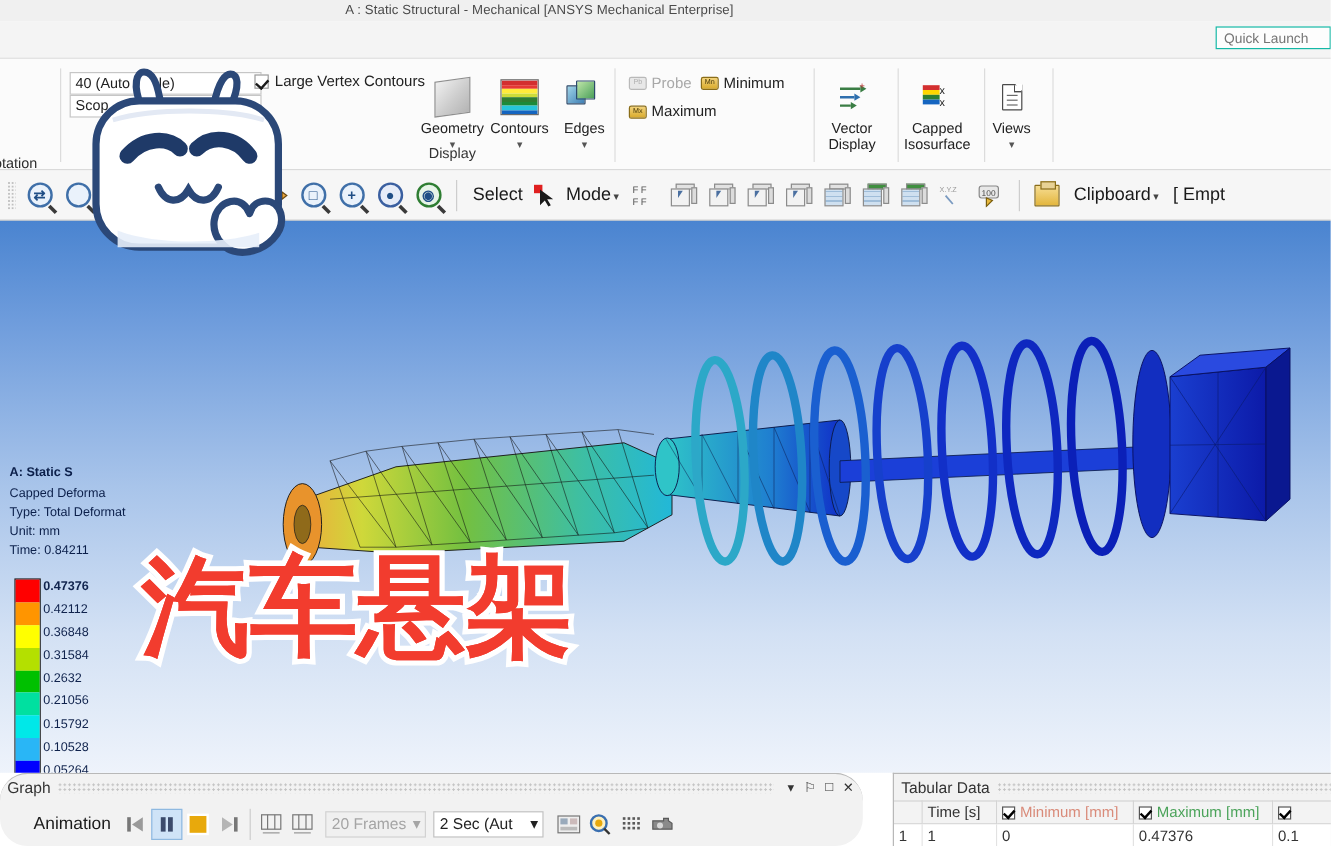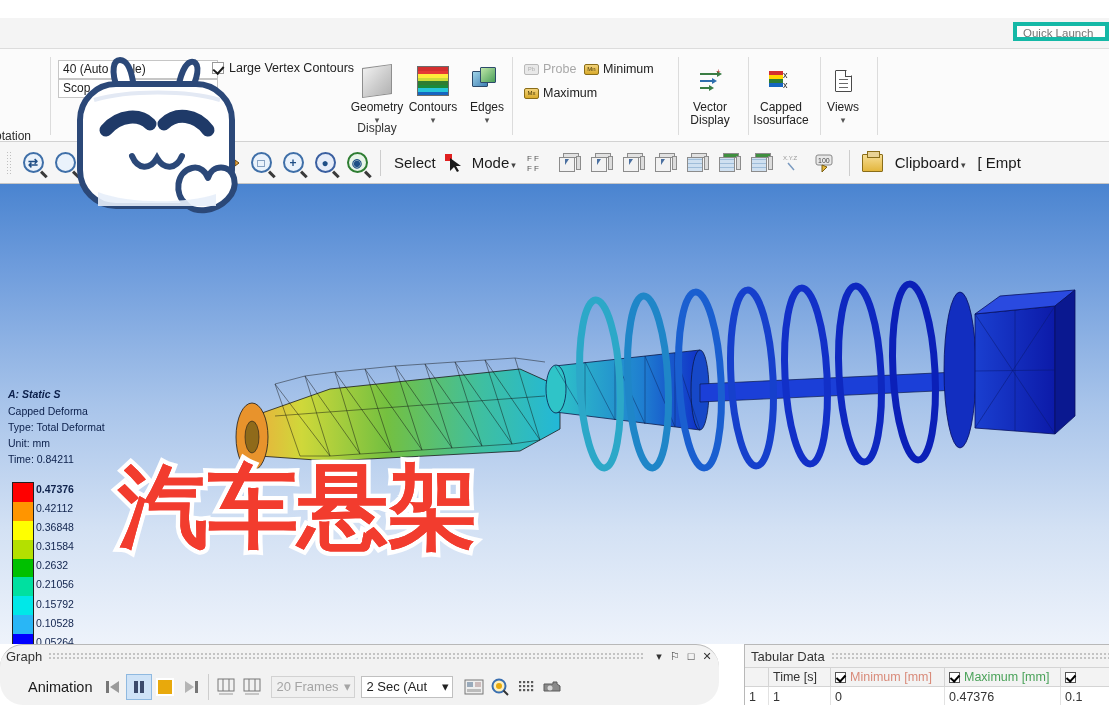--- a/index.html
+++ b/index.html
@@ -23,21 +23,21 @@
   }
 
   
   .qlstrip {
     position: absolute; left: 0; top: 18px; width: 1109px; height: 30px;
     background: #f4f4f4;
   }
   .quicklaunch {
     position: absolute; right: 0px; top: 22px;
     width: 96px; height: 19px;
-    border: 4px solid #14b8a6; background: #fdfdfd;
+    border: 1px solid #14b8a6; background: #fdfdfd;
     font-size: 11.5px; color: #8e8e8e;
     padding: 2px 0 0 6px; white-space: nowrap; overflow: hidden;
   }
 
   
   .ribbon {
     position: absolute; left: 0; top: 48px; width: 1109px; height: 94px;
     background: #fbfbfb; border-top: 1px solid #dcdcdc; border-bottom: 1px solid #d2d2d2;
   }
   .rb-sep { position: absolute; top: 8px; width: 1px; height: 78px; background: #dcdcdc; }
@@ -231,20 +231,23 @@
   .chk-s::after { content: ""; position: absolute; left: 2px; top: 0px; width: 4px; height: 7px;
         border: solid #000; border-width: 0 2px 2px 0; transform: rotate(42deg); }
   .scrl { position: absolute; right: 3px; top: 22px; width: 14px; font-size: 11px; color: #555;
         text-align: center; }
 </style>
 </head>
 <body>
 
 <div id="app">
 
+  <div class="titlebar">
+    <div class="ttl">A : Static Structural - Mechanical [ANSYS Mechanical Enterprise]</div>
+  </div>
 
   <div class="qlstrip"></div>
   <input class="quicklaunch" placeholder="Quick Launch" style="">
 
   <div class="ribbon">
 
     <div class="lbl-rotation">otation</div>
     <div class="rb-sep" style="left:50px;"></div>
 
     <div class="combo-box" style="left:58px; top:11px; width:160px; height:19px;">40 (Auto Scale)</div>
@@ -569,21 +572,21 @@
         <ellipse cx="960" cy="186" rx="16" ry="78" fill="#122ec0" stroke="#081060" stroke-width="0.8"></ellipse>
         <path d="M 975 130 L 1055 122 L 1055 250 L 975 244 Z" fill="url(#blueG)" stroke="#081060" stroke-width="0.8"></path>
         <path d="M 975 130 L 1000 112 L 1075 106 L 1055 122 Z" fill="#2a4ae0" stroke="#081060" stroke-width="0.8"></path>
         <path d="M 1055 122 L 1075 106 L 1075 232 L 1055 250 Z" fill="#0a1890" stroke="#081060" stroke-width="0.8"></path>
         <g stroke="#0a1a70" stroke-width="0.6" fill="none" opacity="0.85">
           <path d="M975 130 L1055 250 M1055 122 L975 244 M975 187 L1055 186 M1015 126 L1015 247"></path>
         </g>
       </g>
     </svg>
 
-    <div class="vp-text b" style="top:204px;font-style:italic;">A: Static S</div>
+    <div class="vp-text b" style="top:204px;">A: Static S</div>
     <div class="vp-text" style="top:221px;">Capped Deforma</div>
     <div class="vp-text" style="top:237px;">Type: Total Deformat</div>
     <div class="vp-text" style="top:253px;">Unit: mm</div>
     <div class="vp-text" style="top:269px;">Time: 0.84211</div>
 
     <div class="legend" id="legendbar">
         <i style="background: rgb(255, 0, 0);"></i>
         <i style="background: rgb(255, 149, 0);"></i>
         <i style="background: rgb(255, 255, 0);"></i>
         <i style="background: rgb(180, 224, 0);"></i>

